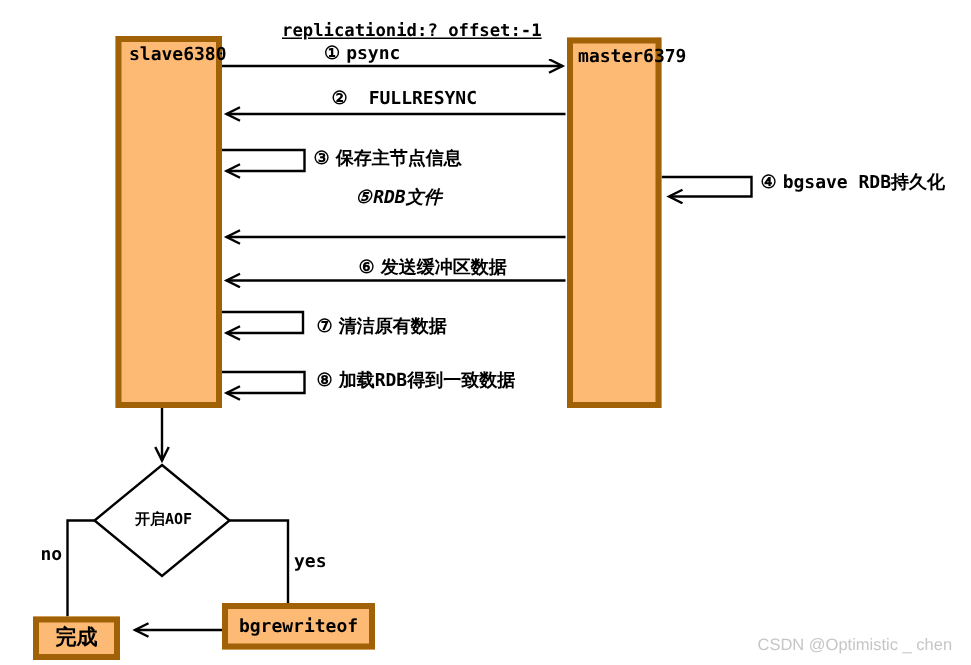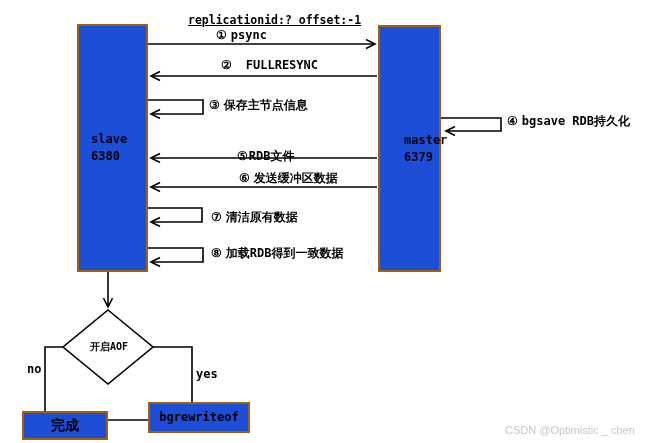--- a/index.html
+++ b/index.html
@@ -1,35 +1,35 @@
 <!DOCTYPE html>
 <html><head>
 <meta charset="utf-8">
 <style>
   html,body{margin:0;padding:0;background:#fff;}
   #stage{
     position:relative;width:647px;height:443px;background:#fff;overflow:hidden;
     font-family:"DejaVu Sans Mono","Liberation Mono",monospace;color:#000;
   }
   #connectors{position:absolute;left:0;top:0;width:647px;height:443px;pointer-events:none;}
-  .node{position:absolute;border:2px solid #a16207;background:#1d4ed8;box-sizing:border-box;display:flex;flex-direction:column;justify-content:center;}
+  .node{position:absolute;border:4px solid #a16207;background:#fdba74;box-sizing:border-box;display:flex;flex-direction:row;justify-content:center;}
   .node .nl{font-size:12px;font-weight:bold;line-height:17px;letter-spacing:0;}
   #slave-node{left:77px;top:24px;width:71px;height:248px;padding-left:12px;}
   #master-node{left:378px;top:25px;width:63px;height:247px;padding-left:24px;}
-  #done-node{left:22px;top:411px;width:86px;height:29px;align-items:center;justify-content:center;}
+  #done-node{left:22px;top:411px;width:58px;height:29px;align-items:center;justify-content:center;}
   #bgrewrite-node{left:148px;top:402px;width:102px;height:31px;align-items:center;justify-content:center;}
   .lbl{position:absolute;font-size:12px;font-weight:bold;white-space:nowrap;line-height:14px;}
   .lbl .num{margin-right:4px;}
   #lbl-top{left:188px;top:13px;font-size:11.5px;text-decoration:underline;}
   #lbl-step1{left:216px;top:28px;}
   #lbl-step2{left:221px;top:58px;}
   #lbl-step2 .num{margin-right:14px;}
   #lbl-step3{left:209px;top:98px;}
   #lbl-step4{left:507px;top:114px;}
-  #lbl-step5{left:237px;top:149px;}
+  #lbl-step5{left:237px;top:124px;font-style:italic;}
   #lbl-step5 .num{margin-right:1px;}
   #lbl-step6{left:239px;top:171px;}
   #lbl-step7{left:211px;top:210px;}
   #lbl-step8{left:211px;top:246px;}
   #lbl-decision{left:109px;top:347px;transform:translate(-50%,-50%);font-size:10px;}
   #lbl-no{left:27px;top:362px;}
   #lbl-yes{left:196px;top:367px;}
   #watermark{position:absolute;left:505px;top:424px;font-size:11px;font-weight:normal;
     color:#c6c6c6;font-family:Liberation Sans, sans-serif;white-space:nowrap;}
 </style>

